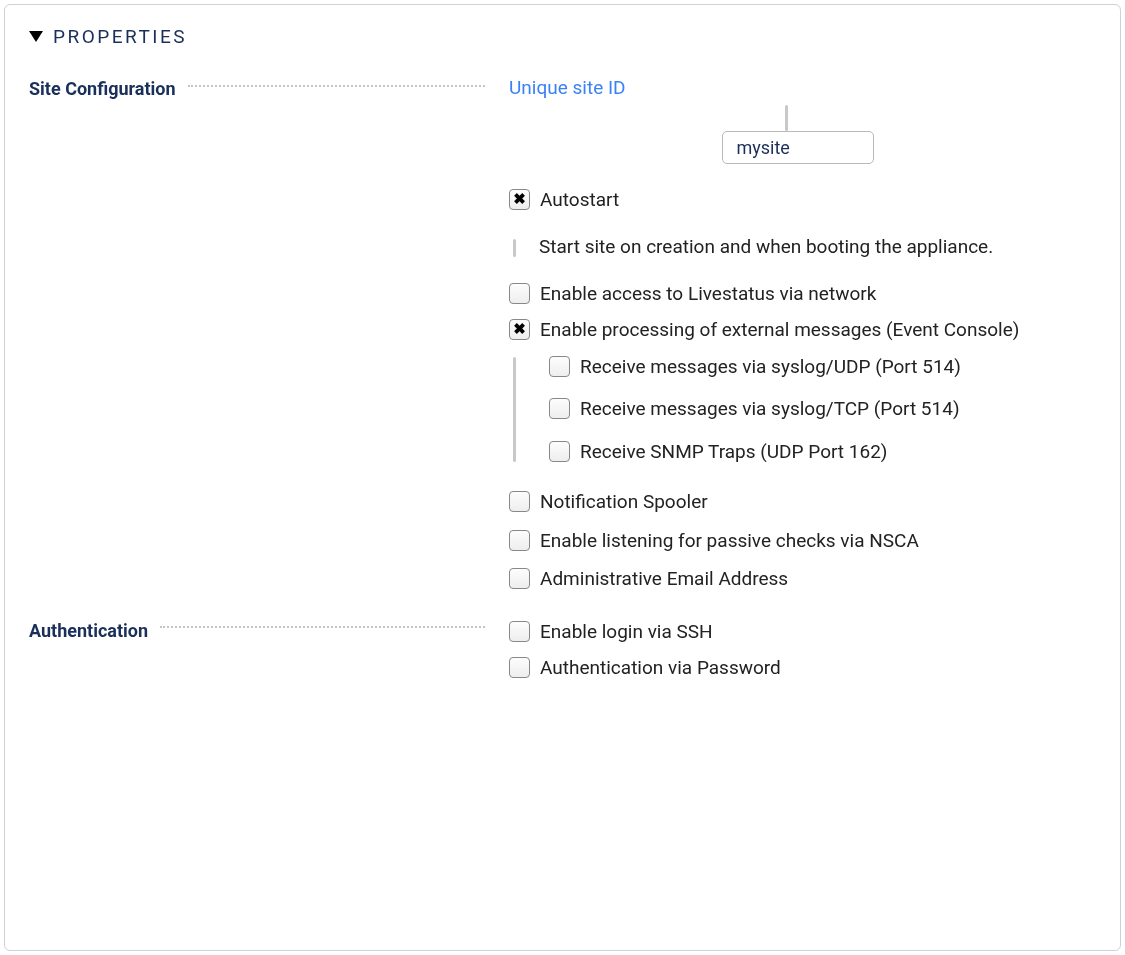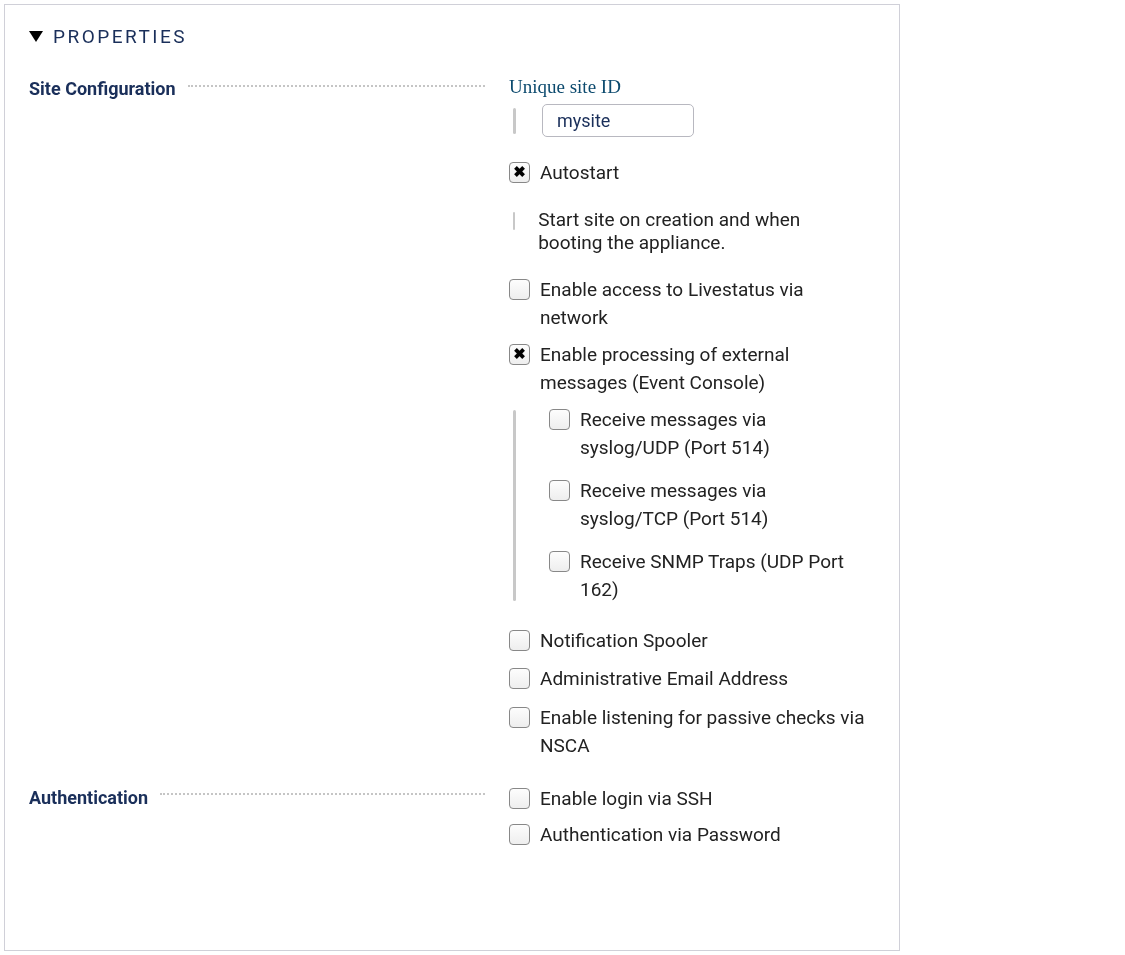--- a/index.html
+++ b/index.html
@@ -7,24 +7,24 @@
       margin: 0;
       padding: 0;
     }
     body {
       font-family: -apple-system, BlinkMacSystemFont, "Segoe UI", Roboto, "Helvetica Neue", Arial, sans-serif;
       background: #fff;
       padding: 0;
     }
     .panel {
       border: 1px solid #d0d0d8;
-      border-radius: 0;
+      border-radius: 6px;
       margin: 4px;
       padding: 20px 24px 24px 24px;
-      width: 896px;
+      width: 1117px;
       min-height: 947px;
     }
     .panel-header {
       display: flex;
       align-items: center;
       gap: 10px;
       margin-bottom: 28px;
     }
     .triangle-down {
       width: 0;
@@ -69,28 +69,28 @@
     }
     .form-content {
       flex: 1;
       padding-right: 10px;
     }
     .field-group {
       margin-bottom: 22px;
     }
     .field-label {
       font-size: 19px;
-      color: #0c4a6e;
+      color: #3b82f6;
       margin-bottom: 6px;
       display: block;
-      font-family: Liberation Serif, serif;
     }
     .input-wrapper {
       display: flex;
       align-items: center;
+      flex-direction: column;
     }
     .vline {
       width: 3px;
       height: 26px;
       background: #c8c8c8;
       border-radius: 2px;
       margin-right: 26px;
       margin-left: 4px;
     }
     .text-input {
@@ -269,25 +269,25 @@
         </div>
       </div>
 
       <div class="simple-checks">
         <div class="checkbox-row">
           <span class="checkbox"></span>
           <span class="checkbox-label">Notification Spooler</span>
         </div>
         <div class="checkbox-row">
           <span class="checkbox"></span>
-          <span class="checkbox-label">Administrative Email Address</span>
+          <span class="checkbox-label">Enable listening for passive checks via NSCA</span>
         </div>
         <div class="checkbox-row">
           <span class="checkbox"></span>
-          <span class="checkbox-label">Enable listening for passive checks via NSCA</span>
+          <span class="checkbox-label">Administrative Email Address</span>
         </div>
       </div>
 
     </div>
   </div>
 
   <div class="form-row auth-section">
     <div class="section-label">
       <span class="section-label-text">Authentication</span>
       <span class="dotted-line"></span>

